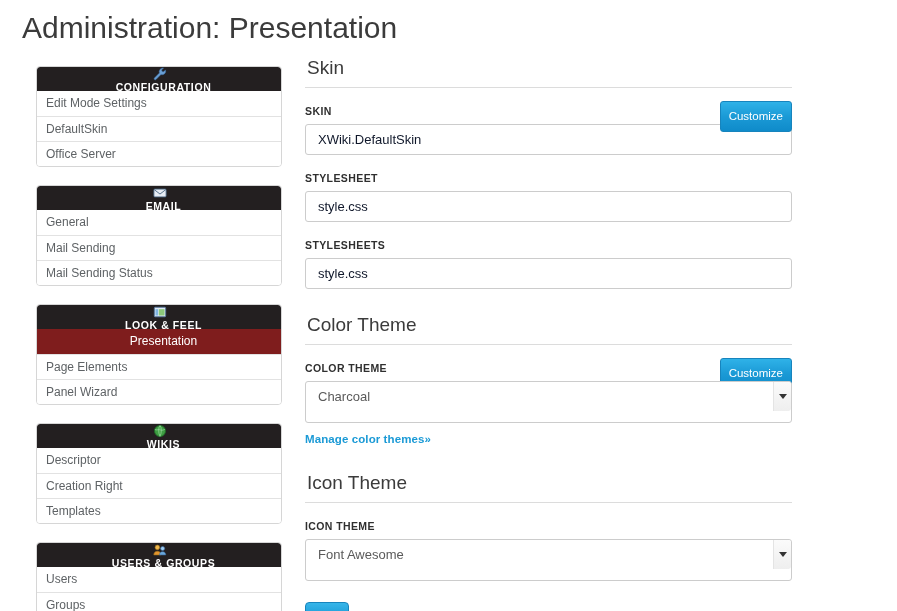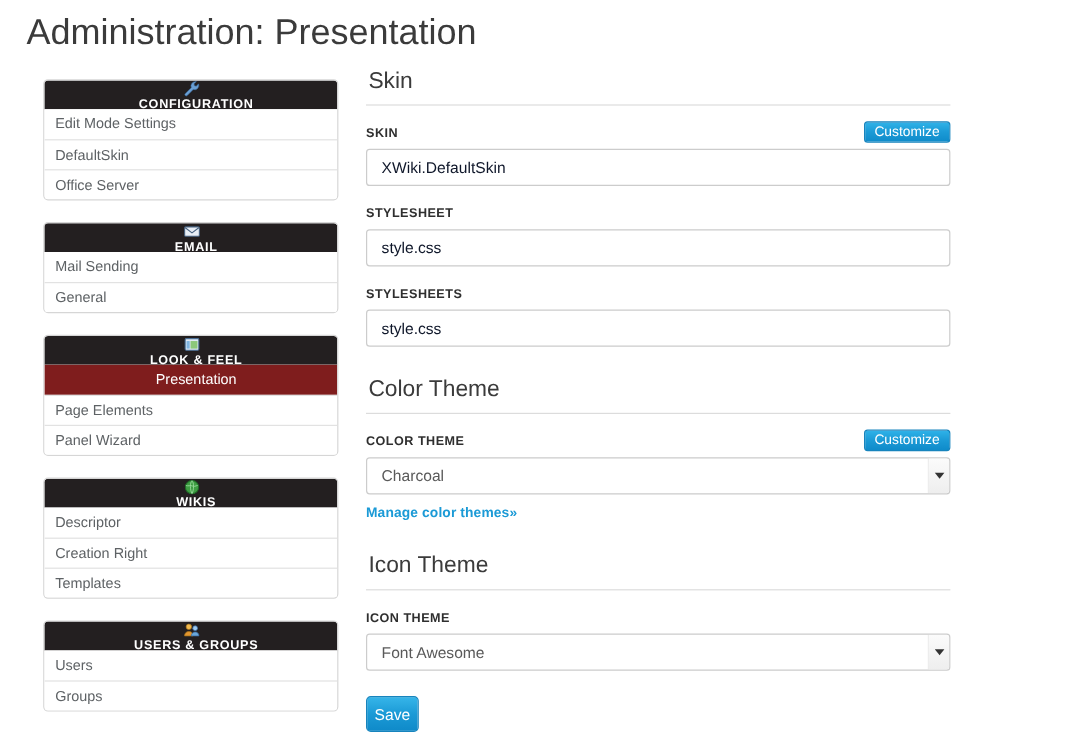--- a/index.html
+++ b/index.html
@@ -126,21 +126,21 @@
     color: #0f172a;
     font-family: "Liberation Sans", sans-serif;
     line-height: 29px;
     outline: none;
     display: block;
   }
 
   .selwrap { position: relative; width: 487px; }
   .selbox {
     width: 487px;
-    height: 31px;
+    height: 42px;
     border: 1px solid #ccc;
     border-radius: 3px;
     background: #fff;
     padding: 0 26px 0 12px;
     font-size: 13px;
     color: #5a5a5a;
     line-height: 29px;
     white-space: nowrap;
     overflow: hidden;
     cursor: pointer;
@@ -160,21 +160,21 @@
     display: block;
     width: 0; height: 0;
     border-left: 4px solid transparent;
     border-right: 4px solid transparent;
     border-top: 5px solid #333;
   }
 
   .customize-btn {
     position: absolute;
     right: 0; top: -4px;
-    height: 18px;
+    height: 31px;
     padding: 0 8px;
     border: 1px solid #1784bd;
     border-radius: 3px;
     background: linear-gradient(to bottom, #2fb2e8 0%, #1b9ad6 50%, #0f8bca 100%);
     color: #fff;
     font-size: 11.5px;
     line-height: 17px;
     cursor: pointer;
     font-family: "Liberation Sans", sans-serif;
     white-space: nowrap;
@@ -235,22 +235,23 @@
       <div class="panel-head">
         <span class="ico">
           <svg viewBox="0 0 16 16" width="14" height="14">
             <rect x="1" y="3.5" width="14" height="9" rx="1" fill="#e8eef6" stroke="#46617f" stroke-width="1"></rect>
             <path d="M1.6 4.3L8 9.2l6.4-4.9" fill="none" stroke="#46617f" stroke-width="1"></path>
           </svg>
         </span>
         <span>EMAIL</span>
       </div>
       <div class="panel-body">
+        <div class="panel-item">General</div>
         <div class="panel-item">Mail Sending</div>
-        <div class="panel-item">General</div>
+        <div class="panel-item">Mail Sending Status</div>
       </div>
     </div>
 
     <div class="panel">
       <div class="panel-head">
         <span class="ico">
           <svg viewBox="0 0 16 16" width="14" height="14">
             <rect x="1.5" y="2.5" width="13" height="11" rx="1" fill="#dfe9f5" stroke="#4a6f96" stroke-width="1"></rect>
             <rect x="2.8" y="4.8" width="3" height="7.2" fill="#7eb4e0"></rect>
             <rect x="6.6" y="4.8" width="6.6" height="7.2" fill="#8cc87a"></rect>

